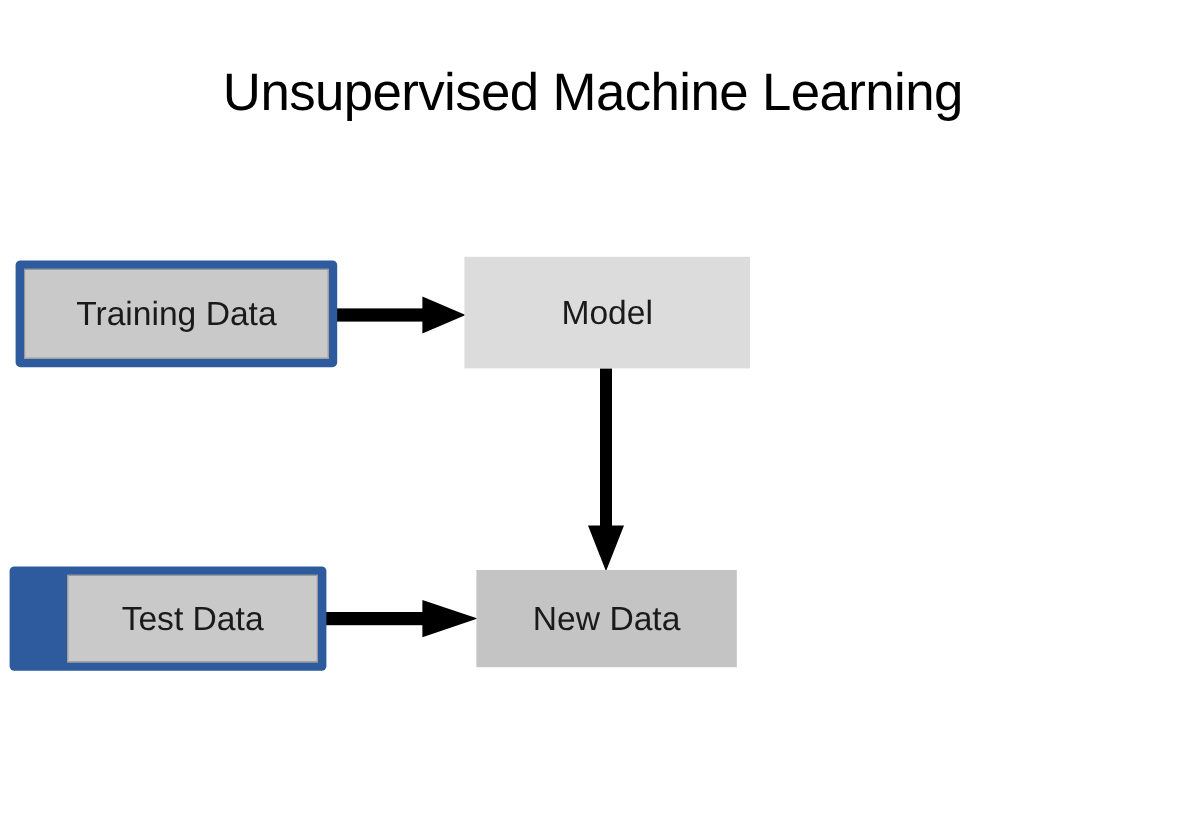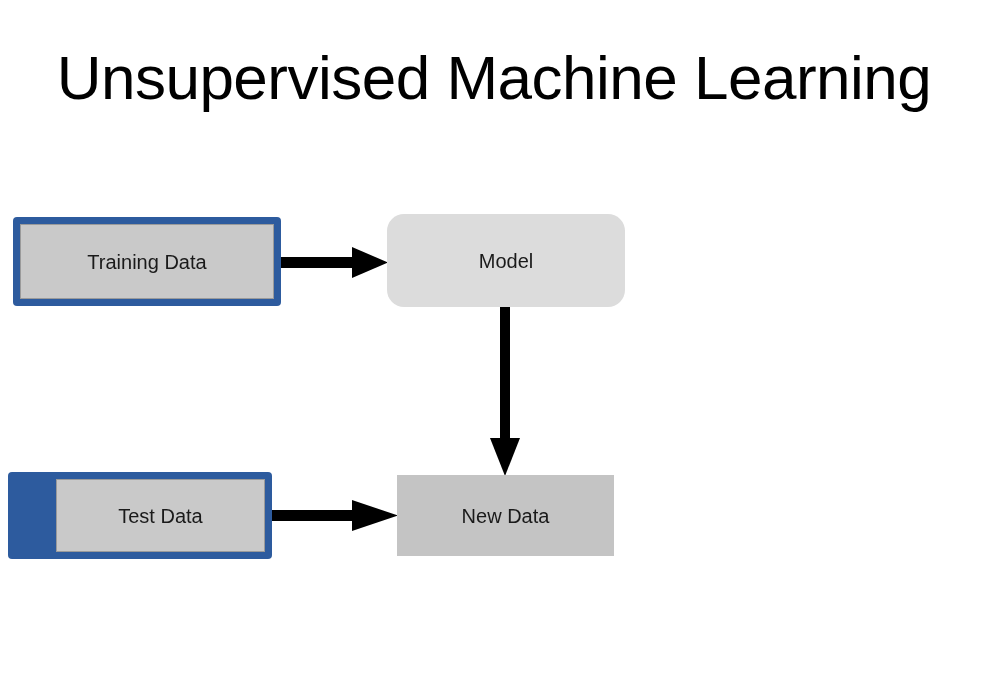--- a/index.html
+++ b/index.html
@@ -25,36 +25,36 @@
   }
 
   
   .title {
     position: absolute;
     left: 0;
     top: 40px;
     width: 988px;
     text-align: center;
     font-family: "Liberation Sans Narrow", "Liberation Sans", sans-serif;
-    font-size: 62px;
+    font-size: 44px;
     font-weight: 400;
     letter-spacing: -0.5px;
     line-height: 76px;
     color: #000000;
     white-space: nowrap;
   }
 
   
   .node {
     position: absolute;
     box-sizing: border-box;
     display: flex;
     align-items: center;
     justify-content: center;
-    font-size: 20px;
+    font-size: 28px;
     font-weight: 400;
     color: #1a1a1a;
     line-height: 1;
   }
 
   
   .node.framed {
     background: #2d5b9e;
     border-radius: 4px;
     padding: 7px;
@@ -73,21 +73,21 @@
   
   .node.plain-light {
     background: #dcdcdc;
   }
   .node.plain-dark {
     background: #c4c4c4;
   }
 
   #node-training { left: 13px;  top: 217px; width: 268px; height: 89px; }
   #node-test     { left: 8px;   top: 472px; width: 264px; height: 87px; padding-left: 48px; }
-  #node-model    { left: 387px; top: 214px; width: 238px; height: 93px; border-radius: 17px; }
+  #node-model    { left: 387px; top: 214px; width: 238px; height: 93px; }
   #node-newview  { left: 397px; top: 475px; width: 217px; height: 81px; }
 
   
   #arrows {
     position: absolute;
     left: 0;
     top: 0;
     width: 988px;
     height: 692px;
     pointer-events: none;

